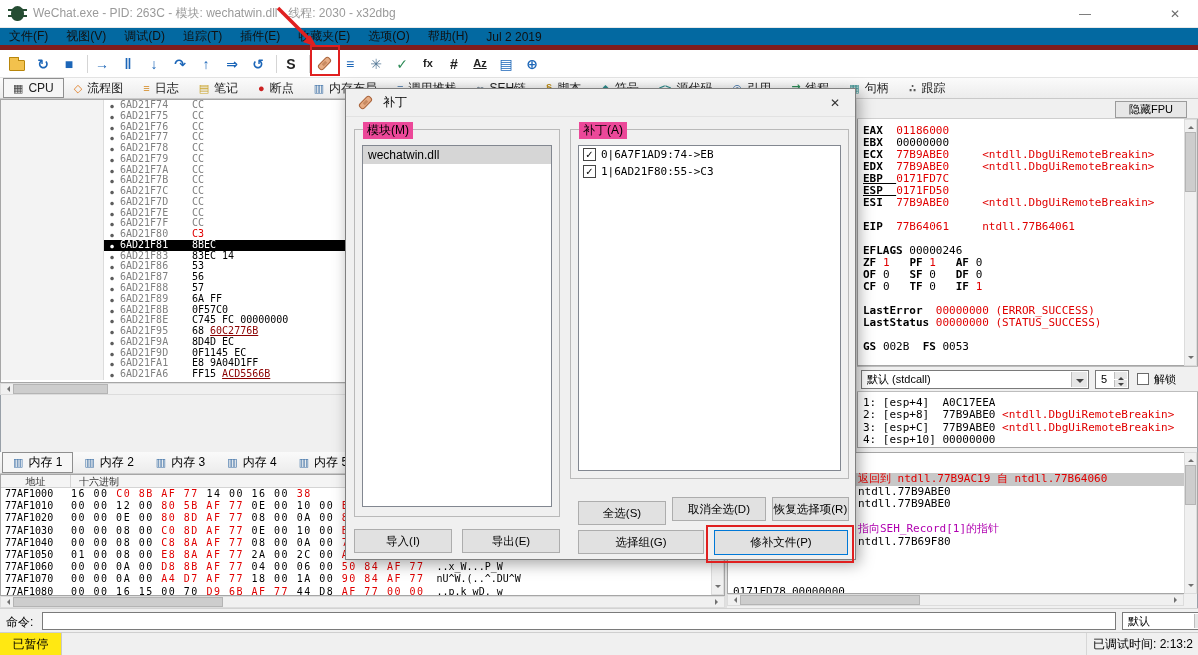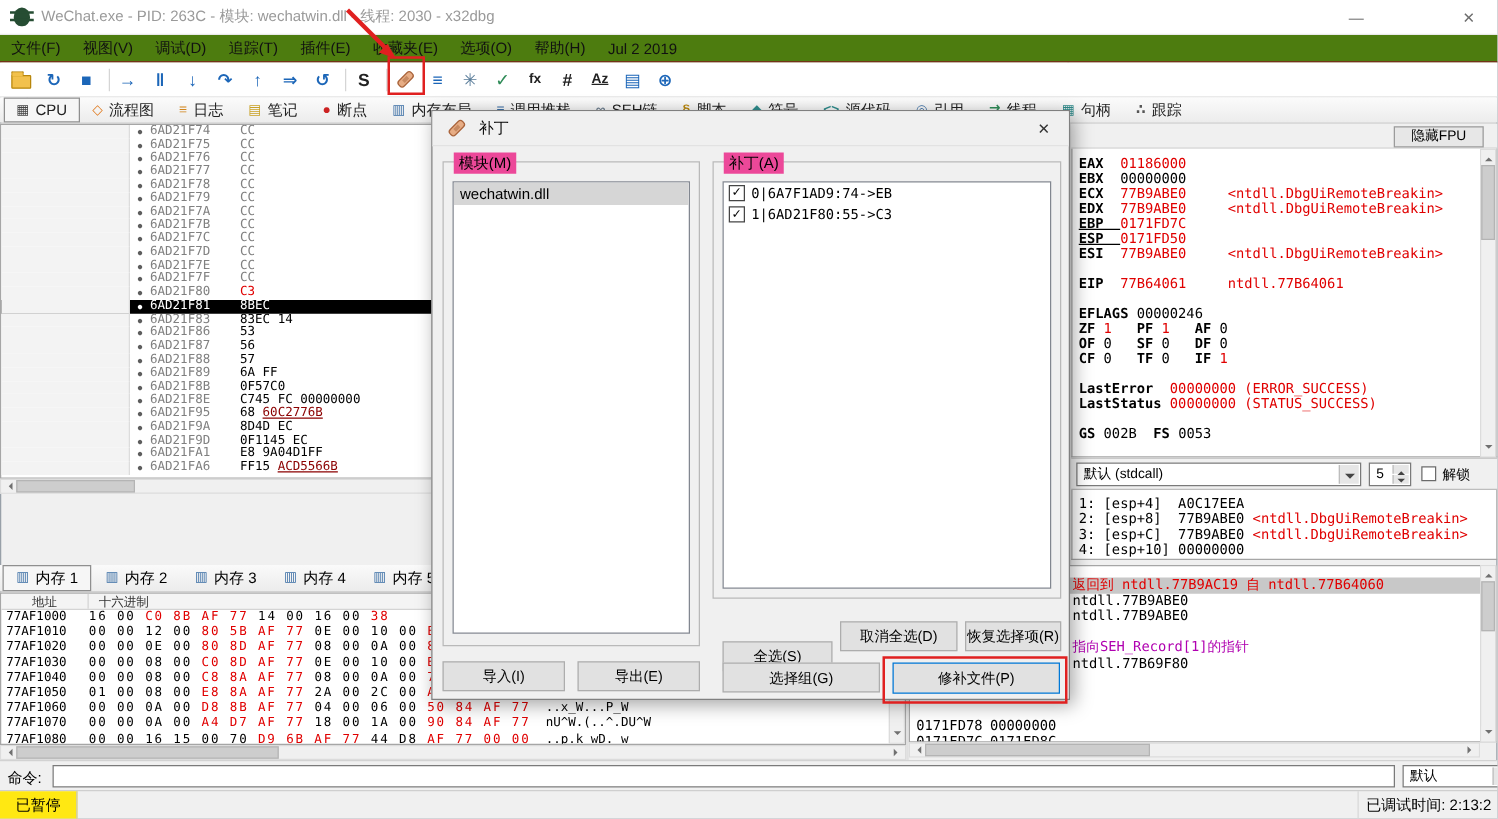--- a/index.html
+++ b/index.html
@@ -14,22 +14,22 @@
   #app-icon{width:13px;height:15px;margin:0 9px 0 11px;background:#264d33;border-radius:50% 50% 46% 46%;
             position:relative}
   #app-icon::before{content:"";position:absolute;left:-3px;top:3px;width:19px;height:2px;background:#264d33}
   #app-icon::after{content:"";position:absolute;left:-3px;top:9px;width:19px;height:2px;background:#264d33}
   #win-title{color:#9a9a9a;font-size:12px}
   .wbtn{position:absolute;top:0;width:46px;height:28px;text-align:center;line-height:28px;color:#6d6d6d;font-size:12px}
   #btn-min{left:1062px}
   #btn-close{left:1152px}
 
   
-  #menubar{position:absolute;left:0;top:28px;width:1198px;height:22px;background:#4d7c0f;display:flex;align-items:center;
-           border-bottom:1px solid #7f1d1d}
+  #menubar{position:absolute;left:0;top:28px;width:1198px;height:22px;background:#0369a1;display:flex;align-items:center;
+           border-bottom:5px solid #7f1d1d}
   .menu-item{padding:3px 9px;color:#111}
 
   
   #toolbar{position:absolute;left:0;top:50px;width:1198px;height:28px;background:#ffffff;display:flex;
            align-items:center;padding-left:6px;border-bottom:1px solid #e3e3e3}
   .tbtn{width:22px;height:22px;margin-right:4px;display:flex;align-items:center;justify-content:center}
   .tglyph{font-size:14px;line-height:1;font-weight:bold}
   .tsep{width:1px;height:18px;background:#d5d5d5;margin:0 3px}
   .folder{width:16px;height:11px;background:#f2c14d;border:1px solid #b8860b;border-radius:1px;position:relative;margin-top:3px}
   .folder::before{content:"";position:absolute;top:-4px;left:-1px;width:8px;height:3px;background:#f2c14d;
@@ -98,21 +98,21 @@
   #cc-spin .sp.dn{top:9px;height:7px}
   #cc-spin .sp::after{content:"";position:absolute;left:3px;top:2px;border:3px solid transparent;border-bottom-color:#444}
   #cc-spin .sp.dn::after{border-bottom-color:transparent;border-top-color:#444;top:3px}
   #cc-unlock-box{position:absolute;left:280px;top:6px;width:12px;height:12px;background:#fff;border:1px solid #6a6a6a}
   #cc-unlock-label{position:absolute;left:297px;top:5px;font-size:11px}
   #args{left:857px;top:392px;width:341px;height:56px;padding:5px 0 0 5px;overflow:hidden}
   .aline{height:12.4px;line-height:12.4px;font-size:11px;white-space:pre}
   #regs-vscroll{left:1184px;top:119px;width:13px;height:247px}
 
   
-  #stack{left:727px;top:452px;width:471px;height:142px;overflow:hidden;padding-top:9px}
+  #stack{left:727px;top:452px;width:471px;height:142px;overflow:hidden;padding-top:20px}
   .srow{display:flex;height:12.6px;line-height:12.6px;font-size:11px;white-space:pre}
   .saddr{width:64px;padding-left:5px;flex:0 0 auto}
   .sval{width:66px;flex:0 0 auto}
   .scmt{flex:1}
   .ssel{background:#c8c8c8}
   #stack-hscroll{left:727px;top:594px;width:457px;height:12px}
   #stack-vscroll{left:1184px;top:452px;width:13px;height:142px}
 
   
   .hscroll,.vscroll{position:absolute;background:#f0f0f0;border:1px solid #dcdcdc;display:flex}
@@ -159,21 +159,21 @@
   #module-list{left:16px;top:56px;width:190px;height:362px}
   #patch-list{left:232px;top:56px;width:263px;height:326px}
   .mod-item{height:18px;line-height:18px;padding-left:5px;font-size:12px}
   .mod-item.sel{background:#d6d6d6}
   .pitem{display:flex;align-items:center;height:17px;padding-left:4px;gap:5px}
   .pcheck{width:13px;height:13px;background:#fff;border:1px solid #454545;font-size:10px;line-height:12px;
           text-align:center;font-weight:bold;flex:0 0 auto}
   .plabel{font-size:11px;white-space:pre}
   .dbtn{position:absolute;height:24px;background:#e1e1e1;border:1px solid #adadad;font-size:11.5px;
         display:flex;align-items:center;justify-content:center}
-  #btn-selall{left:232px;top:424px;width:88px}
+  #btn-selall{left:232px;top:412px;width:88px}
   #btn-deselall{left:326px;top:408px;width:94px}
   #btn-restore{left:426px;top:408px;width:77px}
   #btn-import{left:8px;top:440px;width:98px}
   #btn-export{left:116px;top:440px;width:98px}
   #btn-groups{left:232px;top:441px;width:126px}
   #btn-patchfile{left:368px;top:441px;width:134px;height:25px;border:1px solid #0078d7}
 
   
   .anno{position:absolute;border:2px solid #e02020;z-index:60;pointer-events:none}
   #anno-toolbar-box{left:310px;top:45px;width:30px;height:31px}

